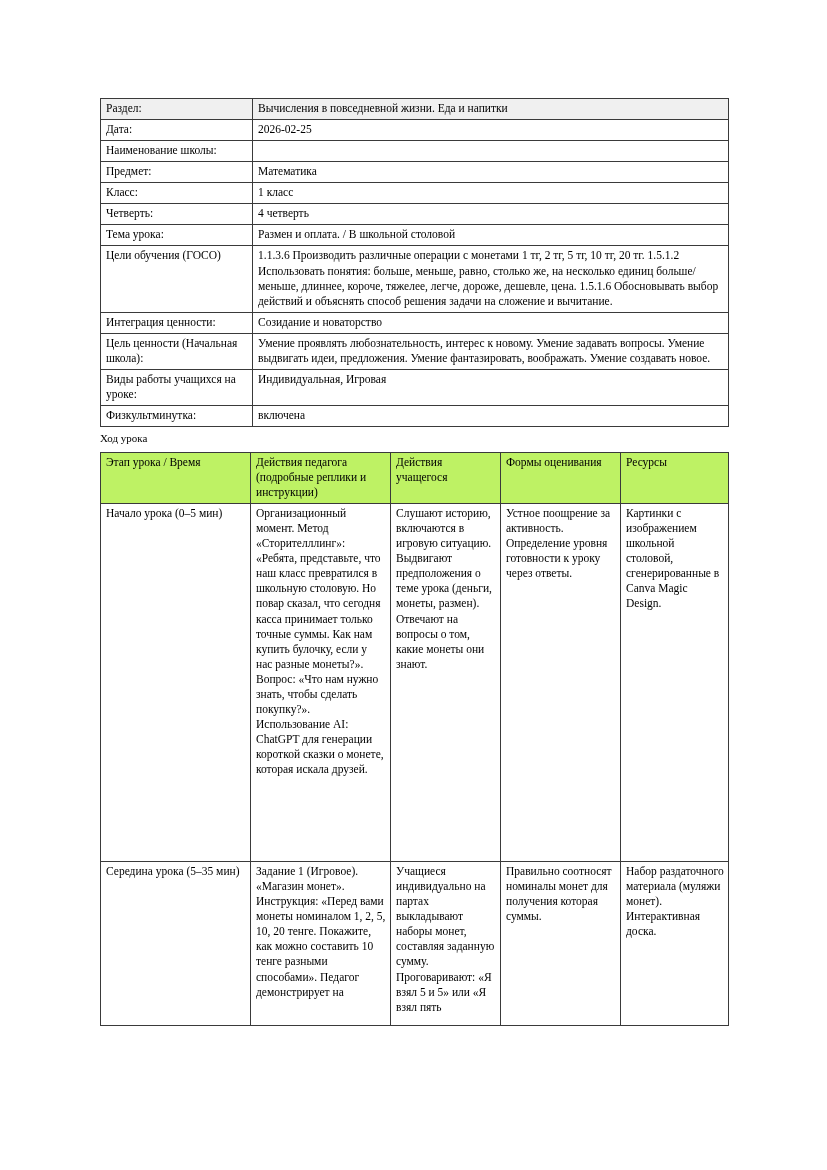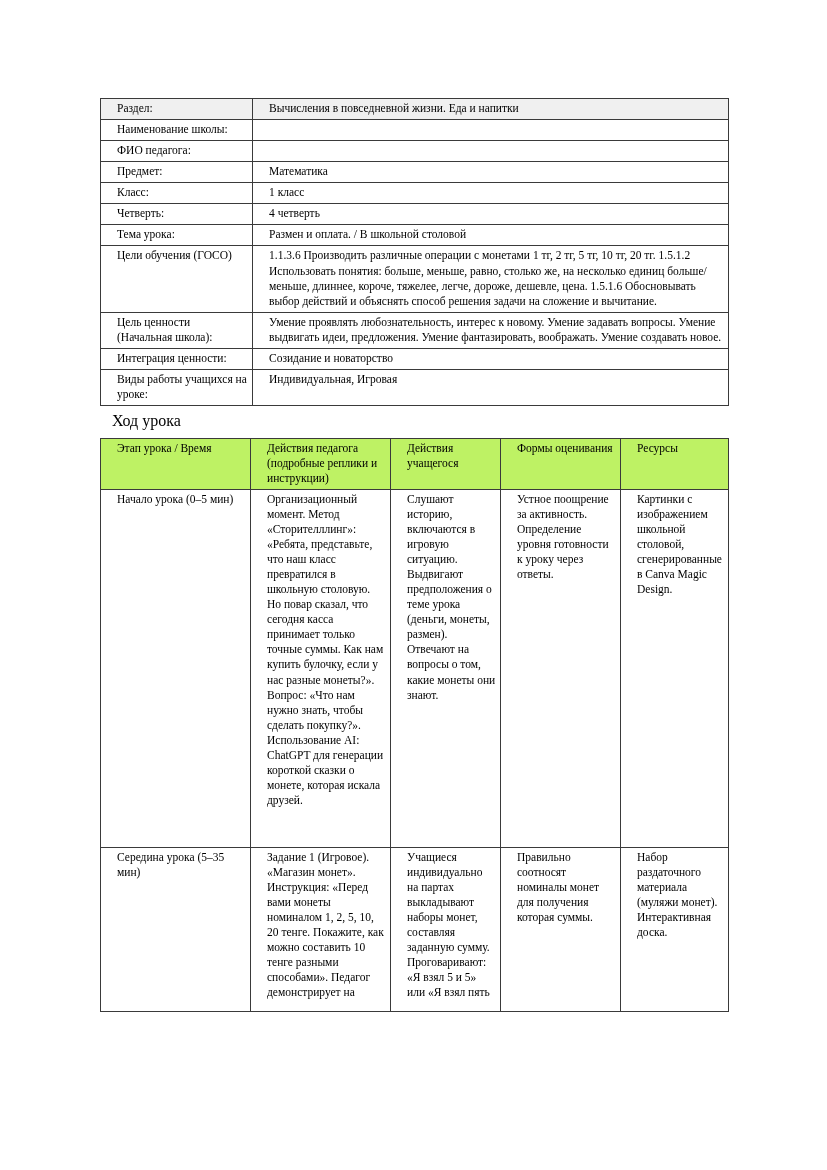--- a/index.html
+++ b/index.html
@@ -28,34 +28,34 @@
     top: 98px;
     width: 628px;
   }
   .doc-title {
     font-size: 11.5px;
     line-height: 1.35;
     margin: 0 0 8px 0;
     white-space: nowrap;
   }
   .section-label {
-    font-size: 16px;
+    font-size: 11px;
     line-height: 1.35;
-    margin: 4px 0 6px 12px;
+    margin: 4px 0 6px 0;
   }
   table {
     border-collapse: collapse;
     width: 628px;
     table-layout: fixed;
     font-size: 11.5px;
   }
   table td, table th {
     border: 1px solid #3a3a3a;
     vertical-align: top;
-    padding: 2px 4px 3px 16px;
+    padding: 2px 4px 3px 5px;
     line-height: 1.31;
     font-weight: normal;
     text-align: left;
     word-wrap: break-word;
     overflow-wrap: break-word;
     hyphens: none;
   }
   
   .info-table col.c-label { width: 152px; }
   .info-table col.c-value { width: 476px; }
@@ -84,25 +84,25 @@
       <colgroup>
         <col class="c-label">
           <col class="c-value">
       </colgroup>
       <tbody>
         <tr class="shaded">
           <td>Раздел:</td>
           <td>Вычисления в повседневной жизни. Еда и напитки</td>
         </tr>
         <tr>
-          <td>Наименование школы:</td>
-          <td></td>
+          <td>Дата:</td>
+          <td>2026-02-25</td>
         </tr>
         <tr>
-          <td>ФИО педагога:</td>
+          <td>Наименование школы:</td>
           <td></td>
         </tr>
         <tr>
           <td>Предмет:</td>
           <td>Математика</td>
         </tr>
         <tr>
           <td>Класс:</td>
           <td>1 класс</td>
         </tr>
@@ -112,30 +112,34 @@
         </tr>
         <tr>
           <td>Тема урока:</td>
           <td>Размен и оплата. / В школьной столовой</td>
         </tr>
         <tr>
           <td>Цели обучения (ГОСО)</td>
           <td>1.1.3.6 Производить различные операции с монетами 1 тг, 2 тг, 5 тг, 10 тг, 20 тг. 1.5.1.2 Использовать понятия: больше, меньше, равно, столько же, на несколько единиц больше/меньше, длиннее, короче, тяжелее, легче, дороже, дешевле, цена. 1.5.1.6 Обосновывать выбор действий и объяснять способ решения задачи на сложение и вычитание.</td>
         </tr>
         <tr>
+          <td>Интеграция ценности:</td>
+          <td>Созидание и новаторство</td>
+        </tr>
+        <tr>
           <td>Цель ценности (Начальная школа):</td>
           <td>Умение проявлять любознательность, интерес к новому. Умение задавать вопросы. Умение выдвигать идеи, предложения. Умение фантазировать, воображать. Умение создавать новое.</td>
         </tr>
         <tr>
-          <td>Интеграция ценности:</td>
-          <td>Созидание и новаторство</td>
+          <td>Виды работы учащихся на уроке:</td>
+          <td>Индивидуальная, Игровая</td>
         </tr>
         <tr>
-          <td>Виды работы учащихся на уроке:</td>
-          <td>Индивидуальная, Игровая</td>
+          <td>Физкультминутка:</td>
+          <td>включена</td>
         </tr>
       </tbody>
     </table>
 
     <p class="section-label">Ход урока</p>
 
     <table class="flow-table">
       <colgroup>
         <col class="f1">
           <col class="f2">

